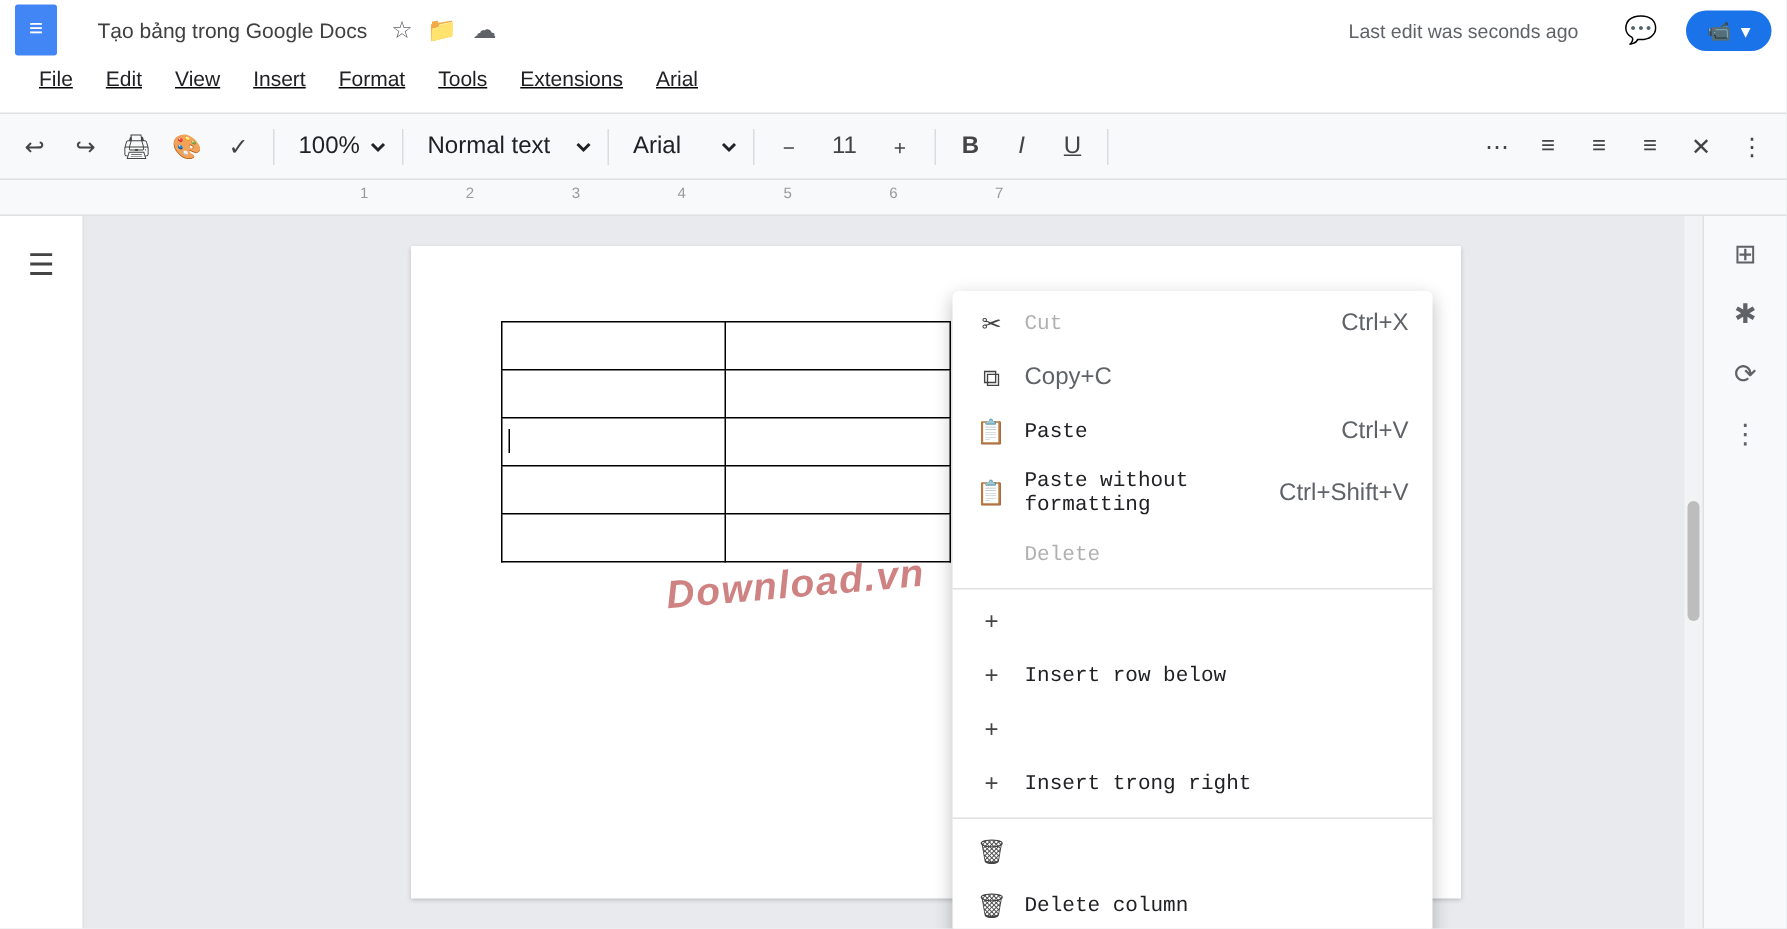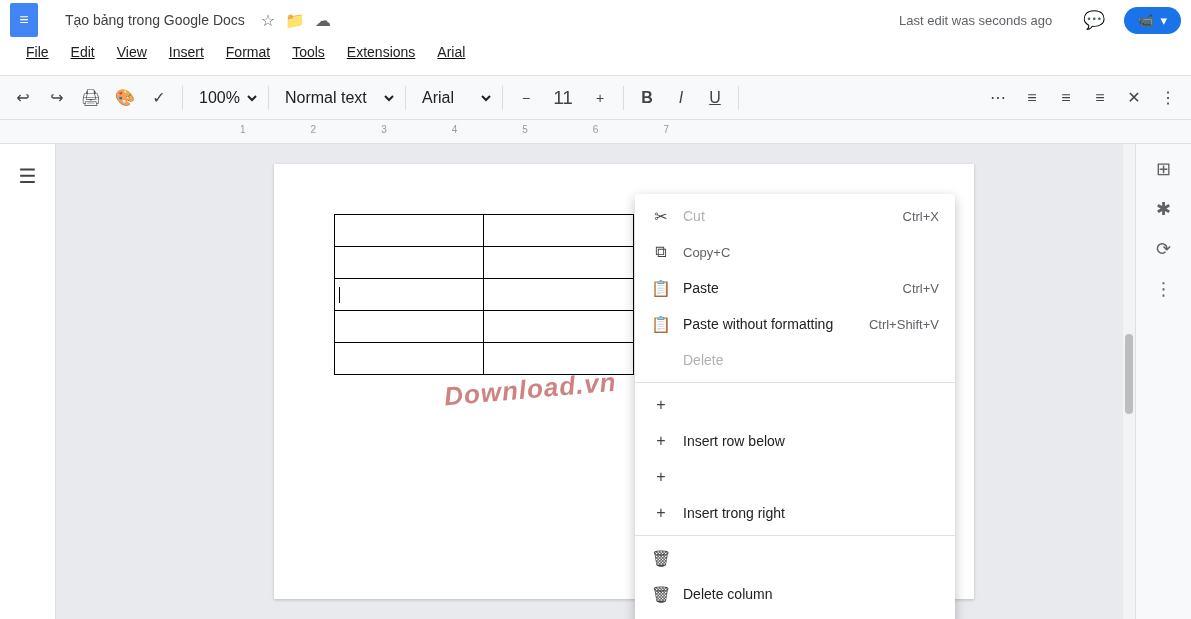--- a/index.html
+++ b/index.html
@@ -180,22 +180,22 @@
       display: flex;
       align-items: center;
       padding: 7px 16px;
       cursor: pointer;
       color: #202124;
       gap: 12px;
       min-height: 36px;
     }
     .ctx-item.disabled { color: #b0b0b0; cursor: default; }
     .ctx-icon { width: 20px; text-align: center; font-size: 16px; flex-shrink: 0; color: #444; }
-    .ctx-label { flex: 1; }
-    .ctx-shortcut { font-size: 13px; color: #5f6368; white-space: nowrap; }
+    .ctx-label { flex: 1; font-family: Liberation Mono, monospace; }
+    .ctx-shortcut { font-size: 16px; color: #5f6368; white-space: nowrap; }
     .ctx-divider { height: 1px; background: #e0e0e0; margin: 4px 0; }
 
     
     .scrollbar-area {
       width: 12px;
       background: #f1f3f4;
       position: absolute;
       right: 56px;
       top: 0;
       bottom: 0;
@@ -271,21 +271,21 @@
   <div class="tb-divider"></div>
   <select class="tb-select" style="width:120px">
     <option>Normal text</option>
   </select>
   <div class="tb-divider"></div>
   <select class="tb-select" style="width:80px">
     <option>Arial</option>
   </select>
   <div class="tb-divider"></div>
   <div class="tb-btn" style="font-size:14px">−</div>
-  <div class="tb-btn" style="width:36px; font-size:19px">11</div>
+  <div class="tb-btn" style="width:36px; font-size:16px">11</div>
   <div class="tb-btn" style="font-size:14px">+</div>
   <div class="tb-divider"></div>
   <div class="tb-btn" style="font-weight:bold">B</div>
   <div class="tb-btn" style="font-style:italic">I</div>
   <div class="tb-btn" style="text-decoration:underline">U</div>
   <div class="tb-divider"></div>
   <div class="tb-btn" style="margin-left:auto">⋯</div>
   <div class="tb-btn">≡</div>
   <div class="tb-btn">≡</div>
   <div class="tb-btn">≡</div>

